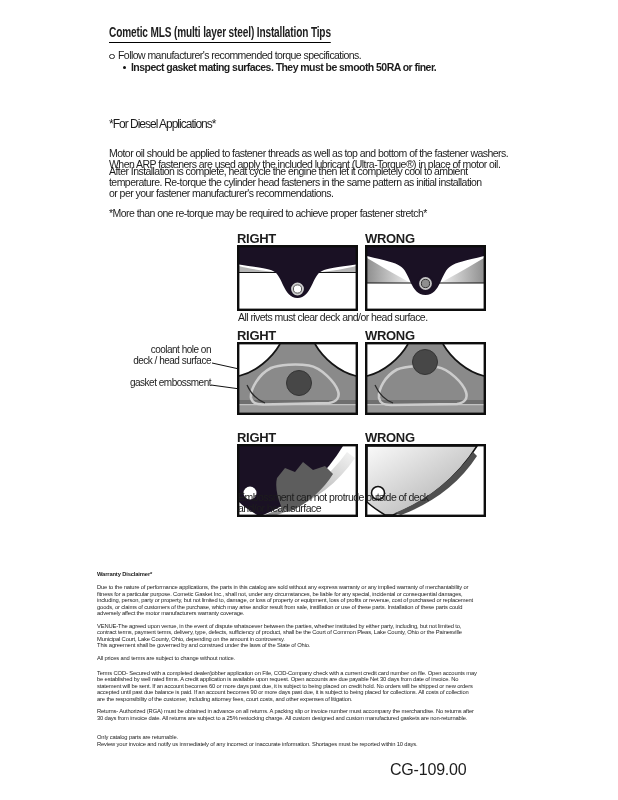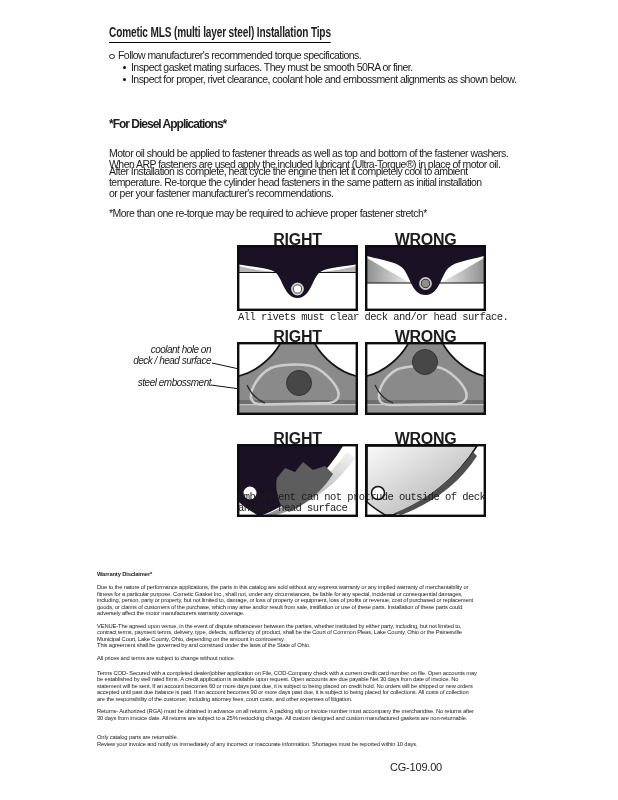--- a/index.html
+++ b/index.html
@@ -14,45 +14,45 @@
     border-bottom:1.8px solid #000;padding-bottom:2px;white-space:nowrap;
     transform:scaleX(0.72);transform-origin:left top;
   }
   .tips{left:106px;top:47px;list-style:none;margin:3px;padding:0;
     font-size:10.5px;letter-spacing:-0.55px;line-height:11.8px;}
   .tips li{position:relative;padding-left:9px;white-space:nowrap;}
   .tips li.main::before{
     content:"";position:absolute;left:0;top:3.6px;width:3.6px;height:3.6px;
     border:0.9px solid #2a2a2a;border-radius:50%;
   }
-  .tips li.sub{margin-left:14px;padding-left:8px;}
+  .tips li.sub{margin-left:14px;padding-left:8px;font-weight:bold;}
   .tips li.sub::before{
     content:"";position:absolute;left:0;top:4.2px;width:3.4px;height:3.4px;
     background:#111;border-radius:50%;
   }
-  .sec-head{left:109px;top:117px;font-size:12px;font-weight:bold;letter-spacing:-1px;white-space:nowrap;}
+  .sec-head{left:109px;top:117px;font-size:12px;font-weight:normal;letter-spacing:-1px;white-space:nowrap;}
   .para{left:109px;width:480px;font-size:10.5px;letter-spacing:-0.55px;
     line-height:11.2px;white-space:pre-line;}
   .p1{top:148px;} .p2{top:166px;} .pnote{top:208px;}
   
-  .rw-head{width:121px;text-align:center;font-size:16px;font-weight:bold;letter-spacing:-0.3px;}
-  .cap{font-size:10.5px;letter-spacing:-0.55px;line-height:11.2px;white-space:pre-line;font-family:Liberation Mono, monospace;}
+  .rw-head{width:121px;font-size:13px;font-weight:bold;letter-spacing:-0.3px;}
+  .cap{font-size:10.5px;letter-spacing:-0.55px;line-height:11.2px;white-space:pre-line;}
   .dbox{display:block;}
   .lbl{width:101px;text-align:right;font-size:10px;letter-spacing:-0.5px;
-    line-height:10.8px;white-space:pre-line;font-style:italic;}
+    line-height:10.8px;white-space:pre-line;}
   .f-dark{fill:var(--dark);} .f-gasket{fill:var(--gasket);}
   .f-hole{fill:var(--hole);} .f-deck{fill:var(--deck);}
   .s-emb{stroke:var(--embossline);}
   
   .warranty{left:97px;top:571px;width:470px;font-size:5.8px;letter-spacing:-0.15px;line-height:6.45px;}
   .warranty .wh{font-weight:bold;margin-bottom:7px;}
   .warranty .wp{white-space:pre-line;margin-bottom:6px;}
   .warranty .gap-lg{margin-bottom:9px;}
   .warranty .gap-xl{margin-bottom:13px;}
-  .footer-code{left:390px;top:761px;font-size:11px;letter-spacing:-0.2px;}
+  .footer-code{left:390px;top:761px;font-size:16px;letter-spacing:-0.2px;}
 </style>
 </head>
 <body>
 
 <div class="page">
 
   <svg width="0" height="0" style="position:absolute">
     <defs>
       <linearGradient id="gwl" x1="0" y1="0" x2="1" y2="0">
         <stop offset="0" stop-color="#8f8f8f"></stop>
@@ -71,21 +71,20 @@
           <stop offset="1" stop-color="#a8a8a8"></stop>
       </linearGradient>
     </defs>
   </svg>
 
   <div class="abs doc-title">Cometic MLS (multi layer steel) Installation Tips</div>
 
   <ul class="abs tips">
     <li class="main">Follow manufacturer's recommended torque specifications.</li>
     <li class="sub">Inspect gasket mating surfaces.  They must be smooth 50RA or finer.</li>
-    <li class="sub">Inspect for proper, rivet clearance, coolant hole and embossment alignments as shown below.</li>
   </ul>
 
   <div class="abs sec-head">*For Diesel Applications*</div>
   <div class="abs para p1">Motor oil should be applied to fastener threads as well as top and bottom of the fastener washers.
 When ARP fasteners are used apply the included lubricant (Ultra-Torque®) in place of motor oil.</div>
   <div class="abs para p2">After Installation is complete, heat cycle the engine then let it completely cool to ambient
 temperature. Re-torque the cylinder head fasteners in the same pattern as initial installation
 or per your fastener manufacturer's recommendations.</div>
   <div class="abs para pnote">*More than one re-torque may be required to achieve proper fastener stretch*</div>
 
@@ -118,21 +117,21 @@
     <rect x="1.2" y="1.2" width="118.6" height="63.6" fill="none" stroke="#0d0d0d" stroke-width="2.4"></rect>
   </svg>
 
   <div class="abs cap" style="left:238px;top:312px">All rivets must clear deck and/or head surface.</div>
 
   <div class="abs rw-head" style="left:237px;top:328px">RIGHT</div>
   <div class="abs rw-head" style="left:365px;top:328px">WRONG</div>
 
   <div class="abs lbl" style="left:110px;top:345px">coolant hole on
 deck / head surface</div>
-  <div class="abs lbl" style="left:110px;top:378px">steel embossment</div>
+  <div class="abs lbl" style="left:110px;top:378px">gasket embossment</div>
 
   <svg class="abs" style="left:110px;top:340px;pointer-events:none" width="250" height="60" viewBox="0 0 250 60">
     <line x1="102" y1="23" x2="188" y2="42" stroke="#111" stroke-width="1"></line>
     <line x1="101" y1="45" x2="152" y2="52" stroke="#111" stroke-width="1"></line>
   </svg>
 
   <svg class="abs dbox" style="left:237px;top:342px" width="121" height="73" viewBox="0 0 121 73">
     <rect x="0" y="0" width="121" height="73" fill="#fff"></rect>
     <path class="f-gasket" d="M2,34 C19,30 35,16 43,2 L78,2 C86,16 102,30 119,34 L119,71 L2,71 Z"></path>
     <rect x="2" y="58" width="117" height="4" fill="#6f6f6f"></rect>

